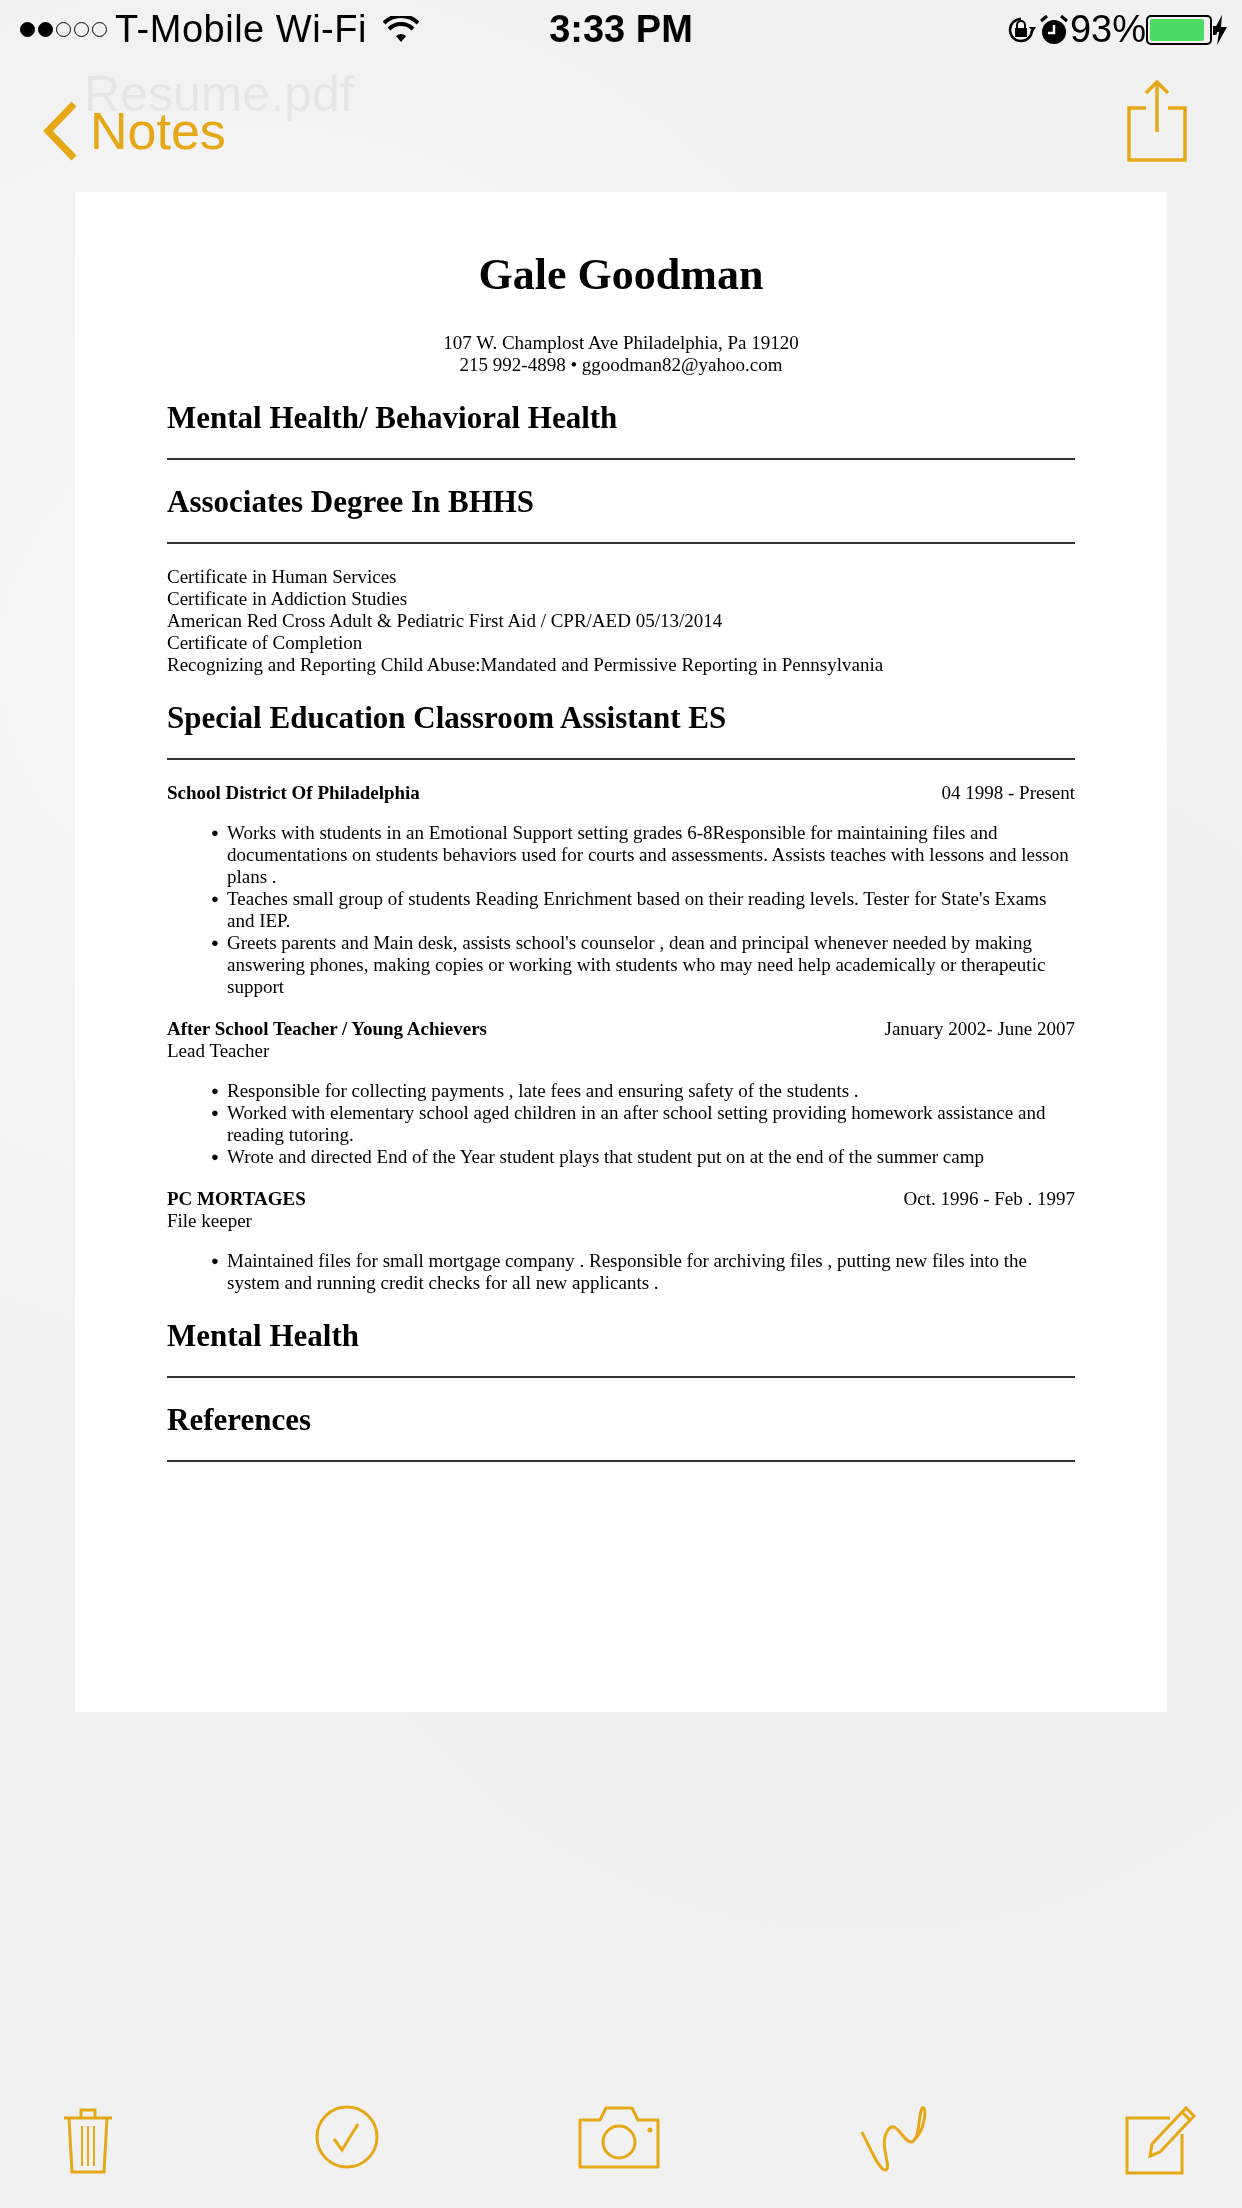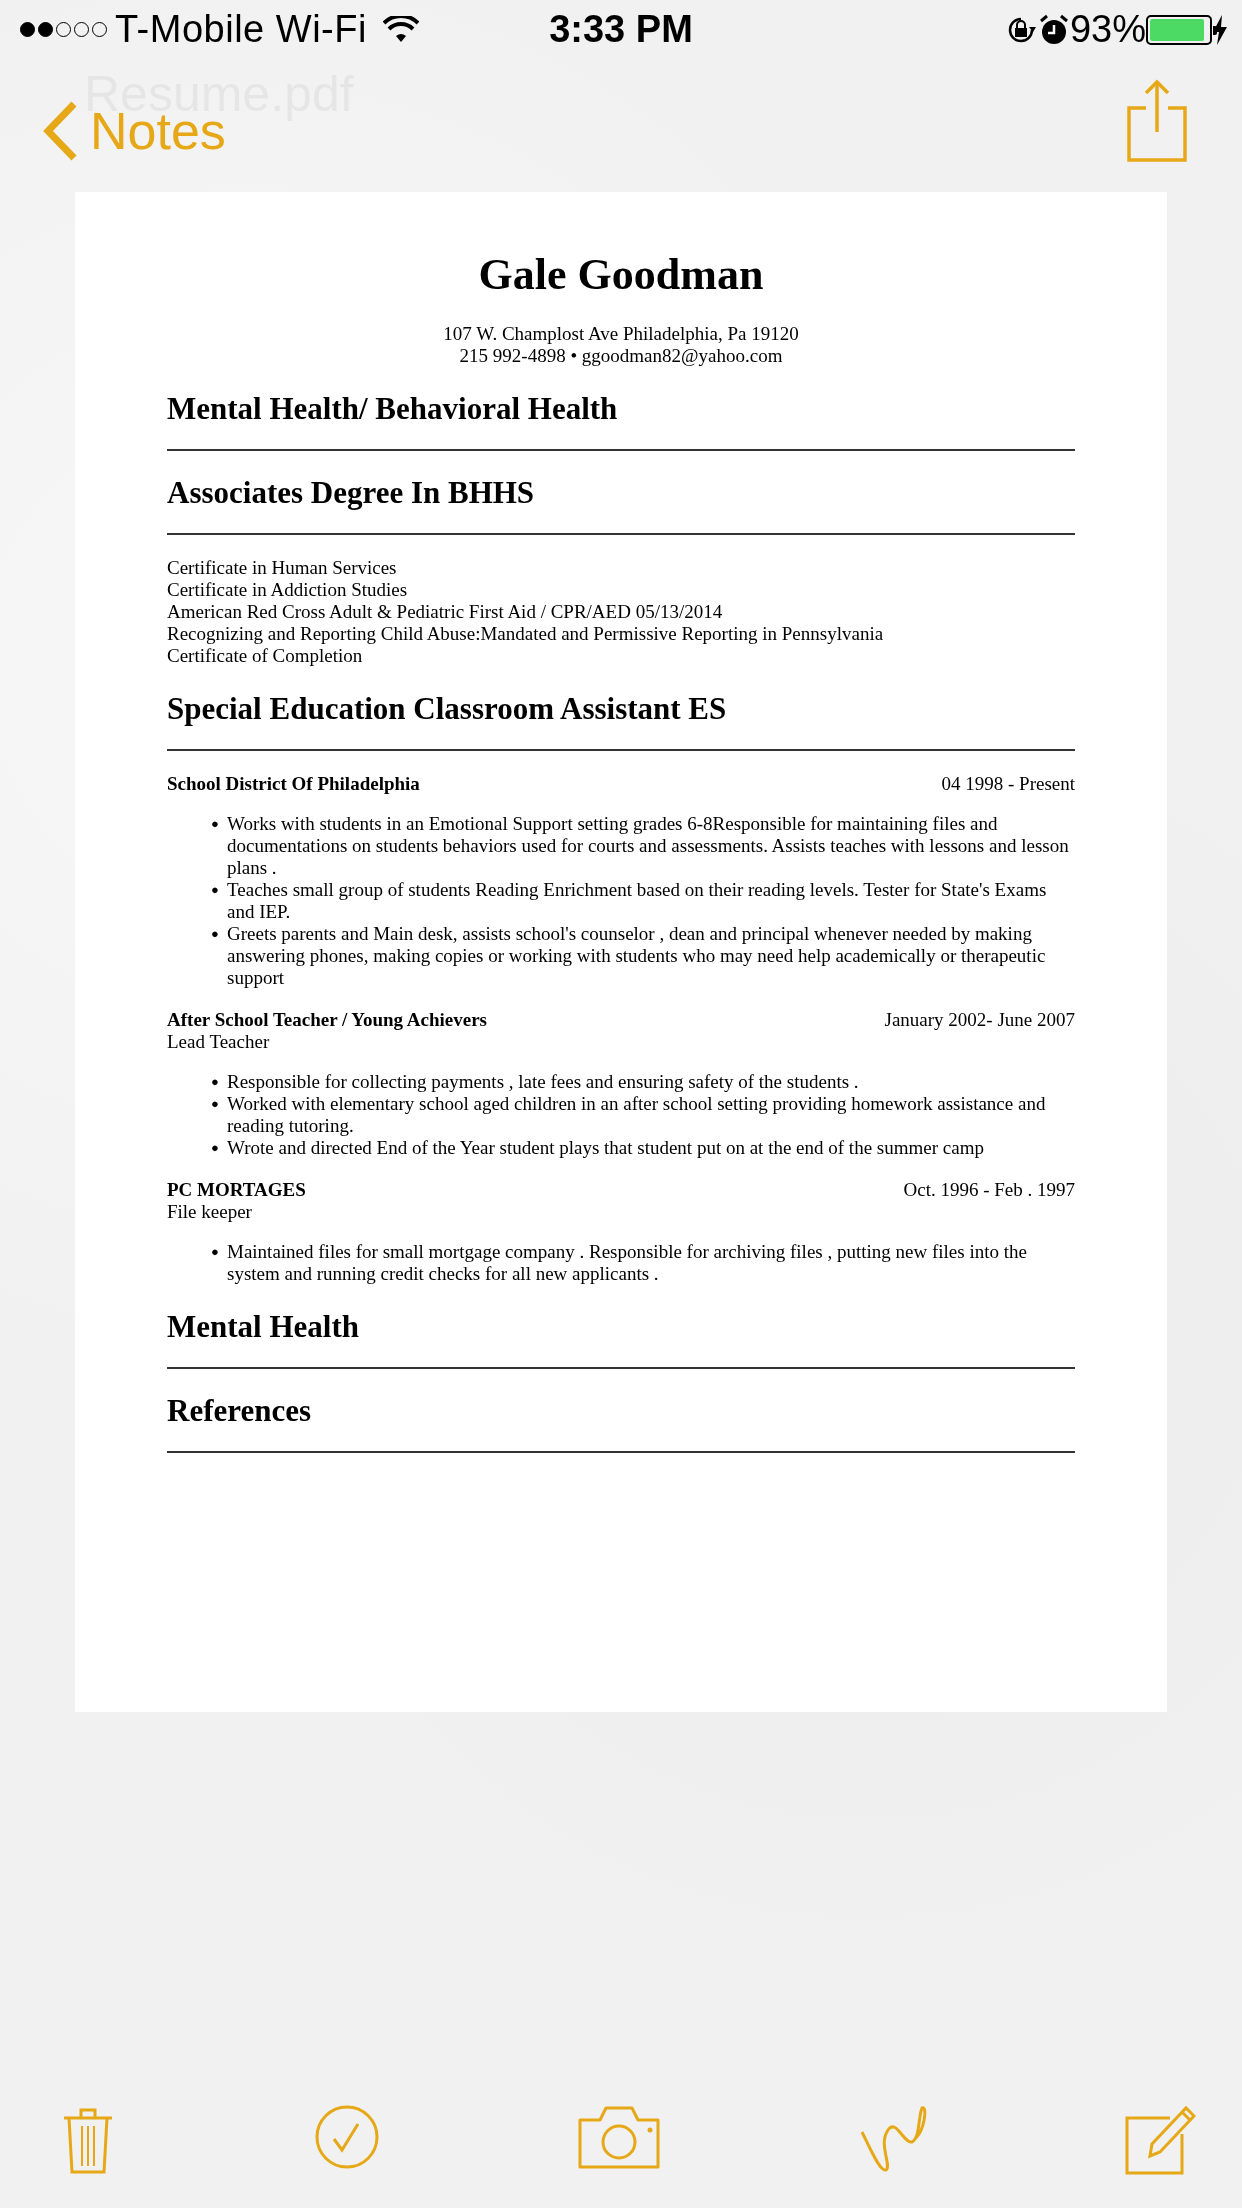--- a/index.html
+++ b/index.html
@@ -29,21 +29,21 @@
   .nav { position:absolute; left:4px; top:60px; width:1242px; height:130px; }
   .ghost-title { position:absolute; left:80px; top:5px; font-size:50px; color:rgba(0,0,0,0.05); }
   .back { position:absolute; left:38px; top:40px; display:flex; align-items:center; color:#E6A817; font-size:52px; cursor:pointer; }
   .back svg { width:38px; height:62px; margin-right:10px; }
   .share { position:absolute; left:1122px; top:18px; width:62px; height:84px; cursor:pointer; }
 
   
   .page { position:absolute; left:75px; top:192px; width:1092px; height:1520px; background:#fff; font-family:"Liberation Serif", serif; color:#000; }
   .doc { position:absolute; left:92px; top:58px; width:908px; }
   .name { text-align:center; font-size:44px; font-weight:bold; margin:0; line-height:50px; }
-  .contact { text-align:center; font-size:19px; line-height:22px; margin-top:23px; }
+  .contact { text-align:center; font-size:19px; line-height:22px; margin-top:32px; }
   .sec-h { font-size:31px; font-weight:bold; line-height:36px; padding-bottom:22px; border-bottom:2px solid #333; margin-top:20px; }
   .sec-body { font-size:19px; line-height:22px; margin-top:22px; }
   .job-head { display:flex; justify-content:space-between; font-size:19px; line-height:22px; }
   .job-head .org { font-weight:bold; }
   .sub { font-size:19px; line-height:22px; }
   ul.b { list-style:none; margin:18px 0 0 0; padding:0 0 0 44px; font-size:19px; line-height:22px; }
   ul.b li { position:relative; padding-left:16px; }
   ul.b li::before { content:"\25CF"; position:absolute; left:0; top:0; font-size:13px; }
   .mt20 { margin-top:20px; }
 
@@ -118,22 +118,22 @@
       <div>215 992-4898 • ggoodman82@yahoo.com</div>
     </div>
 
     <div class="sec-h" style="margin-top:24px">Mental Health/ Behavioral Health</div>
 
     <div class="sec-h" style="margin-top:24px">Associates Degree In BHHS</div>
     <div class="sec-body">
       <div>Certificate in Human Services</div>
       <div>Certificate in Addiction Studies</div>
       <div>American Red Cross Adult &amp; Pediatric First Aid / CPR/AED 05/13/2014</div>
+      <div>Certificate of Completion</div>
       <div>Recognizing and Reporting Child Abuse:Mandated and Permissive Reporting in Pennsylvania</div>
-      <div>Certificate of Completion</div>
     </div>
 
     <div class="sec-h" style="margin-top:24px">Special Education Classroom Assistant ES</div>
 
     <div class="sec-body">
       <div class="job-head">
         <span class="org">School District Of Philadelphia</span>
         <span>04 1998 - Present</span>
       </div>
       <ul class="b">

